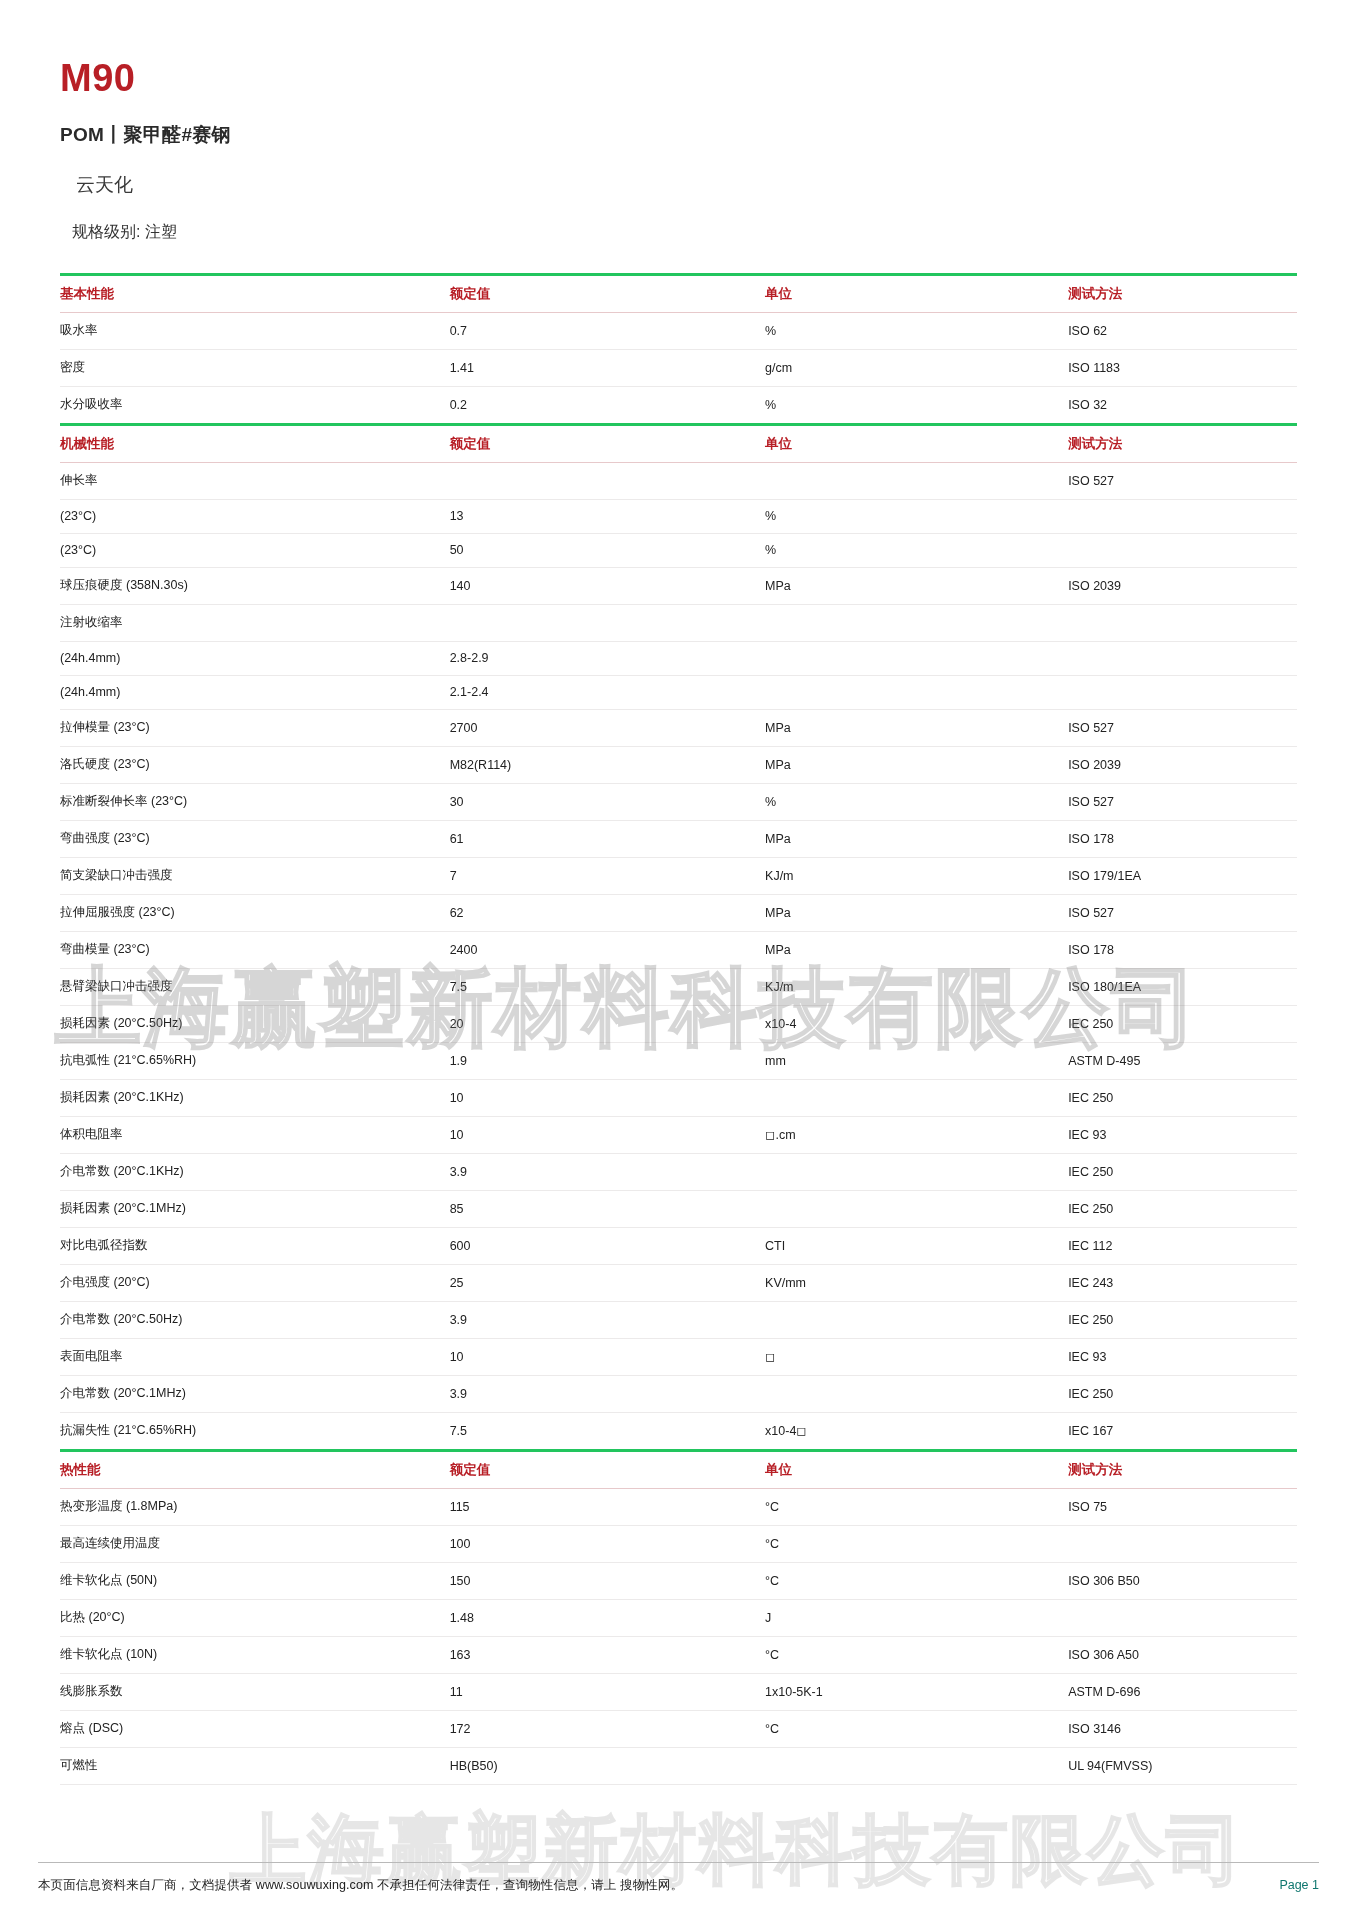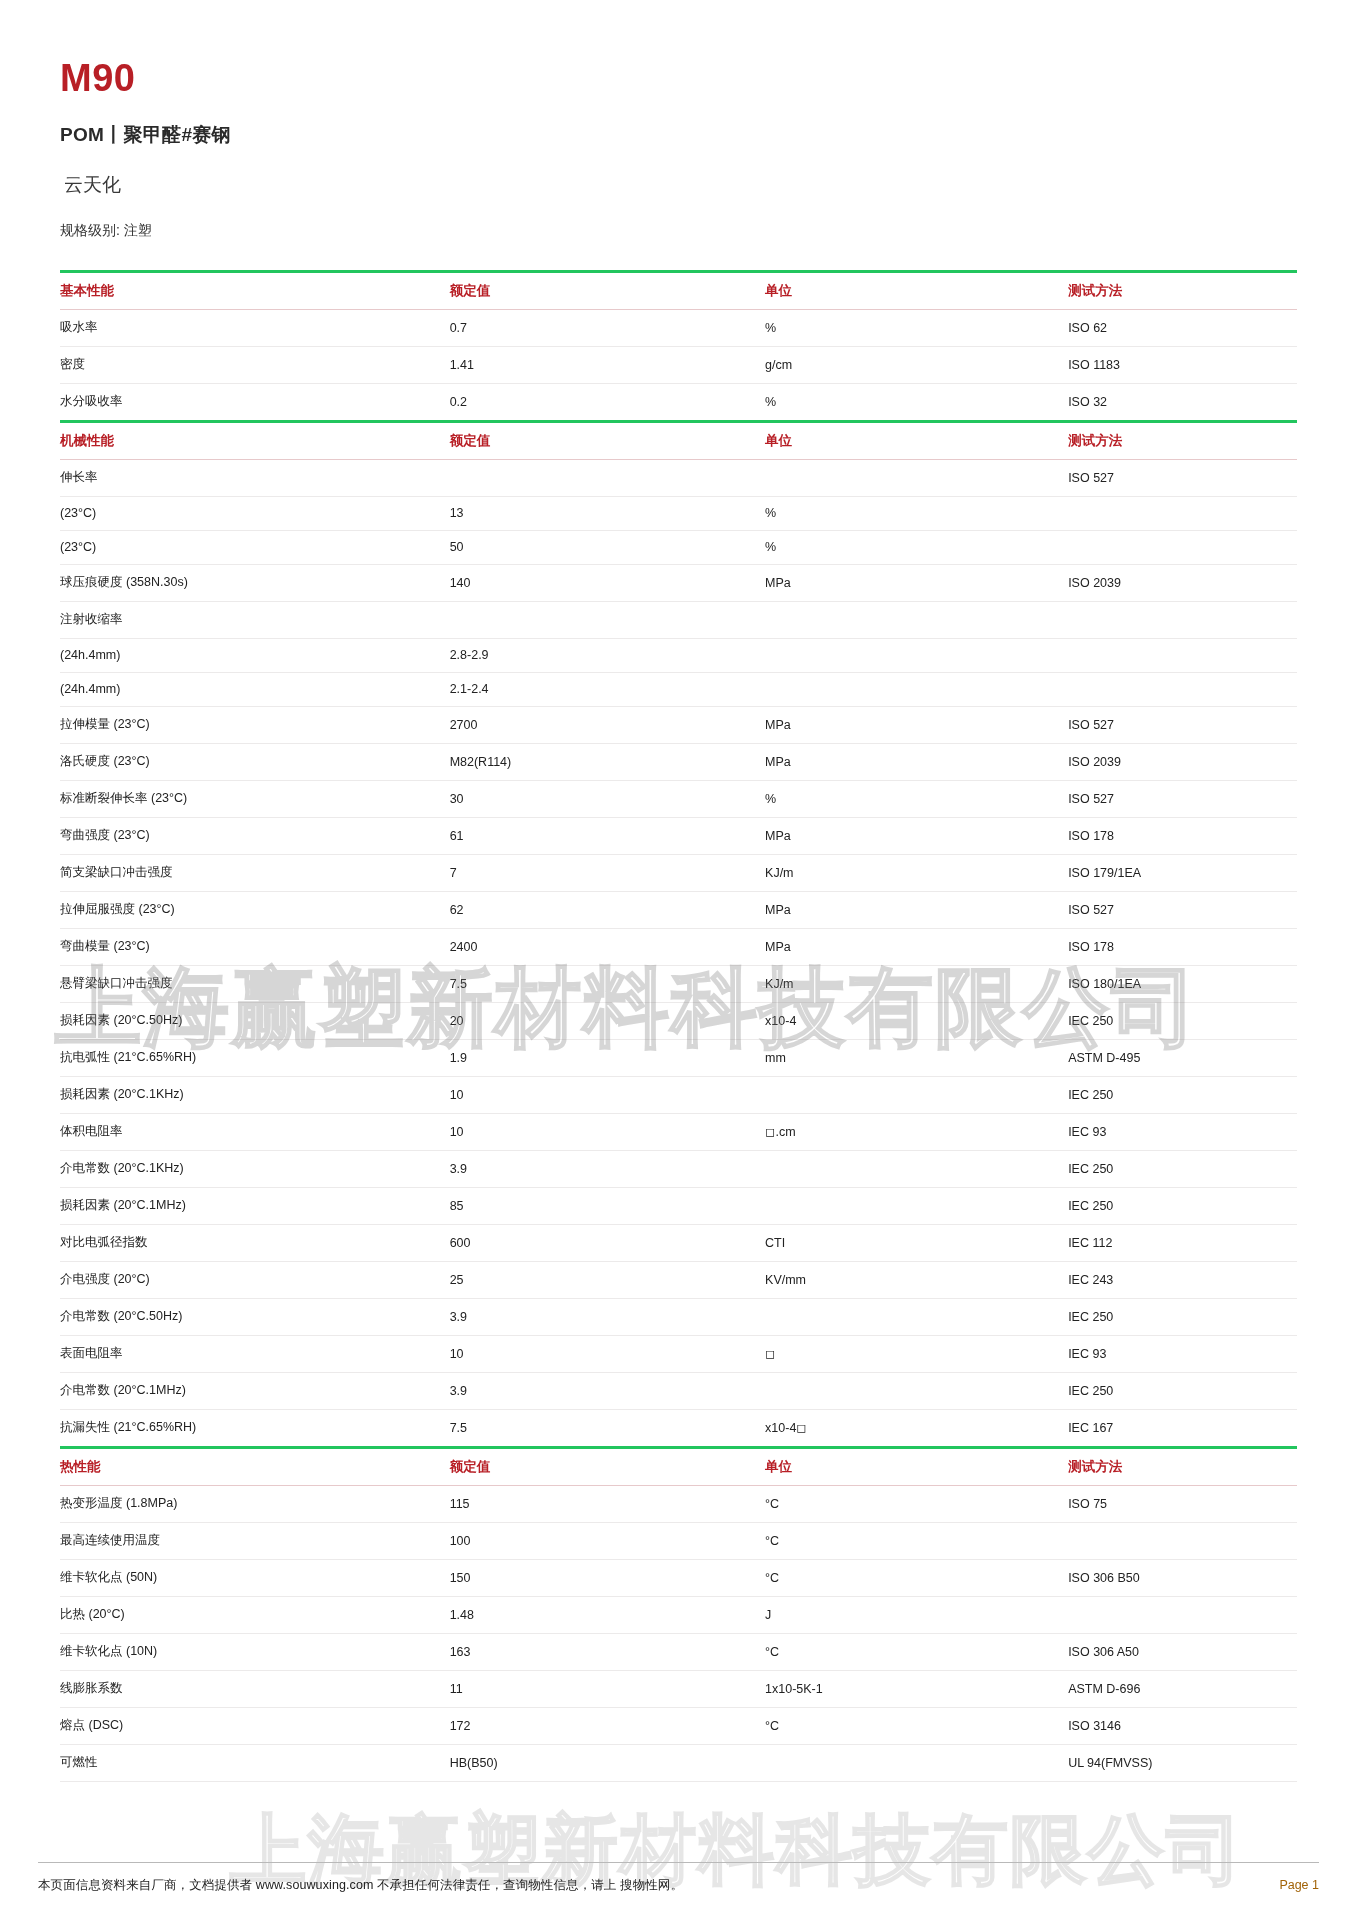--- a/index.html
+++ b/index.html
@@ -68,26 +68,26 @@
     font-size: 19px;
     font-weight: 700;
     color: #2a2a2a;
     margin: 0 0 24px 0;
     letter-spacing: 0.3px;
   }
   .manufacturer {
     font-size: 19px;
     font-weight: 400;
     color: #3a3a3a;
-    margin: 0 0 24px 4px;
+    margin: 0 0 24px 16px;
   }
   .spec-grade {
-    font-size: 14px;
+    font-size: 16px;
     color: #333;
-    margin: 0 0 30px 0;
+    margin: 0 0 30px 12px;
   }
 
   
   table.props {
     width: 100%;
     border-collapse: collapse;
     table-layout: fixed;
     position: relative;
     z-index: 2;
   }
@@ -130,21 +130,21 @@
     margin-bottom: 14px;
   }
   .footer-inner {
     display: flex;
     justify-content: space-between;
     align-items: baseline;
     font-size: 12.5px;
     color: #222;
   }
   .footer-note { letter-spacing: 0.1px; }
-  .footer-page { font-size: 12.5px; color: #a16207; }
+  .footer-page { font-size: 12.5px; color: #0f766e; }
 </style>
 </head>
 <body>
 
 <div class="page">
 
   <div class="watermark-layer">
     <div class="wm wm-main">上海赢塑新材料科技有限公司</div>
     <div class="wm wm-bottom">上海赢塑新材料科技有限公司</div>
   </div>

